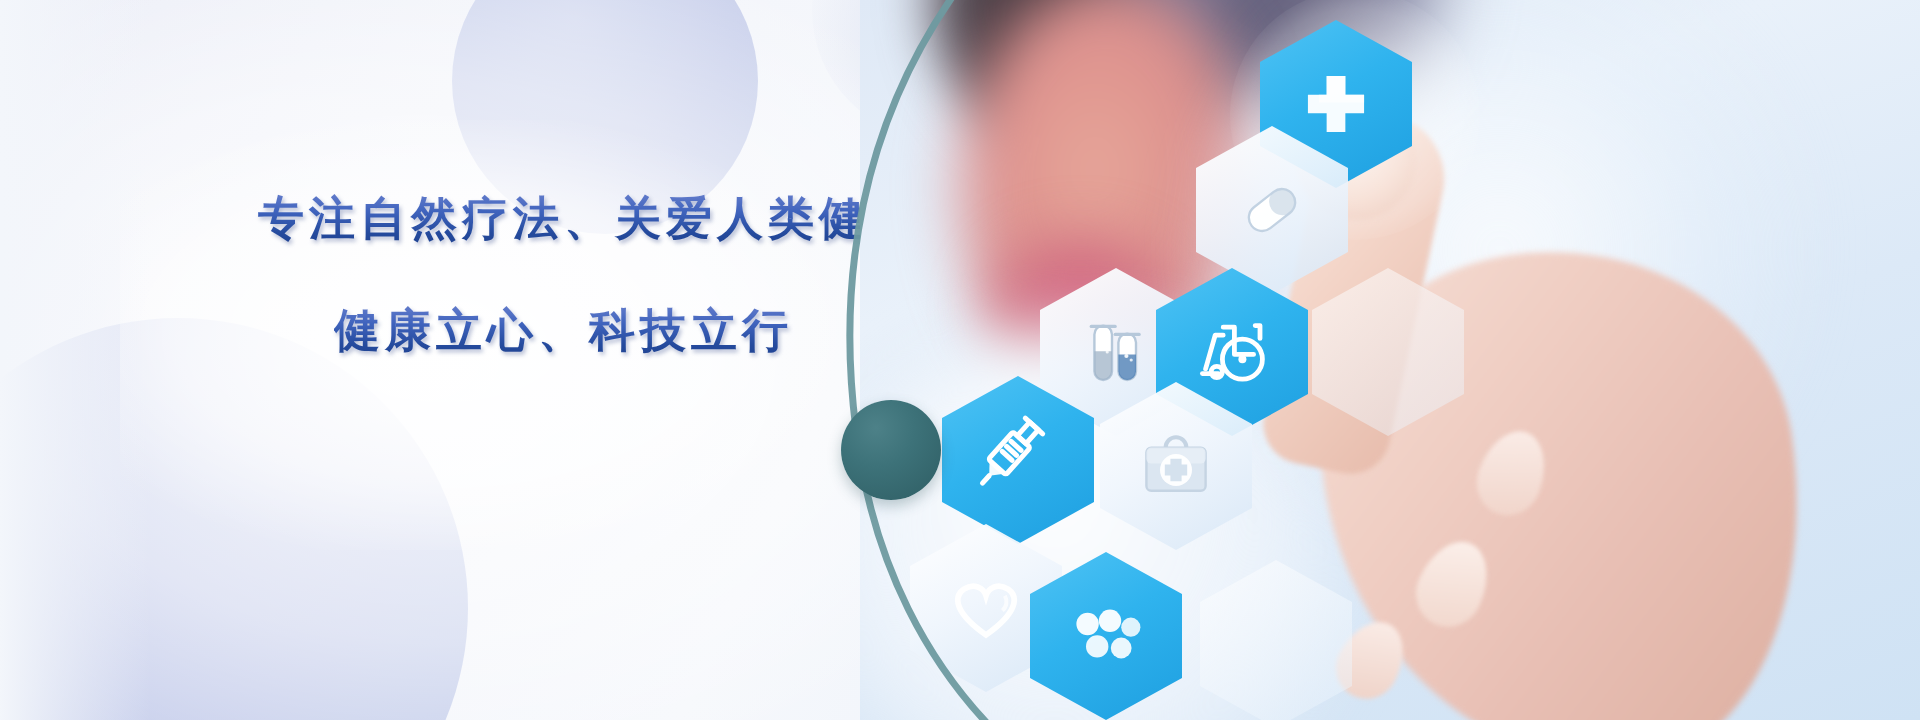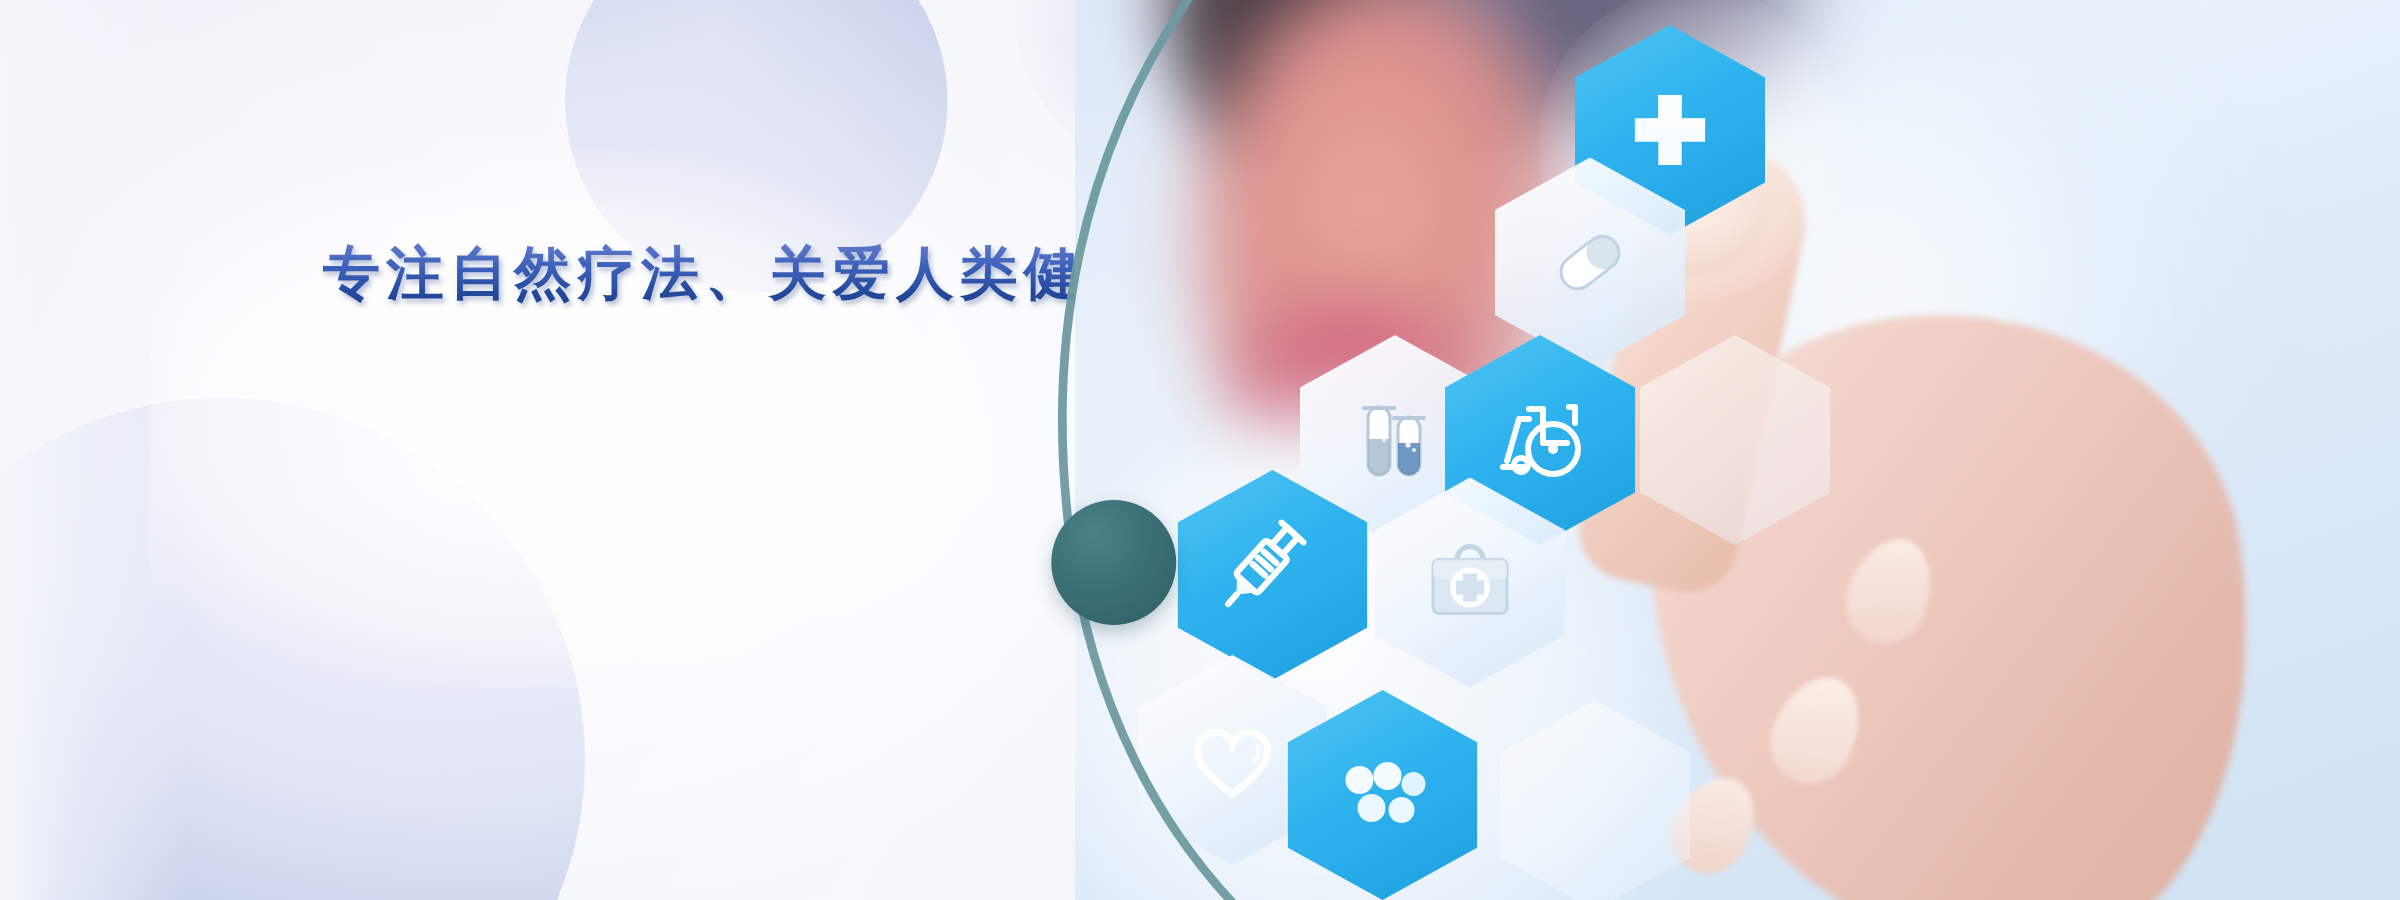--- a/index.html
+++ b/index.html
@@ -210,20 +210,21 @@
 
   <div class="deco-circle" id="circ-top"></div>
   <div class="deco-circle" id="circ-soft-right"></div>
   <div class="deco-circle" id="circ-bottom"></div>
 
   <div class="bg-veil"></div>
   <div class="white-wash"></div>
 
   <div class="copy">
     <div class="headline" id="line1">专注自然疗法、关爱人类健康</div>
+    <div class="headline" id="line2">健康立心、科技立行</div>
   </div>
 
   <div class="photo">
     <div class="photo-bg"></div>
 
     <div class="blob" id="hair"></div>
     <div class="blob" id="hair2"></div>
     <div class="blob" id="face"></div>
     <div class="blob" id="lips"></div>
     <div class="blob" id="coat"></div>

